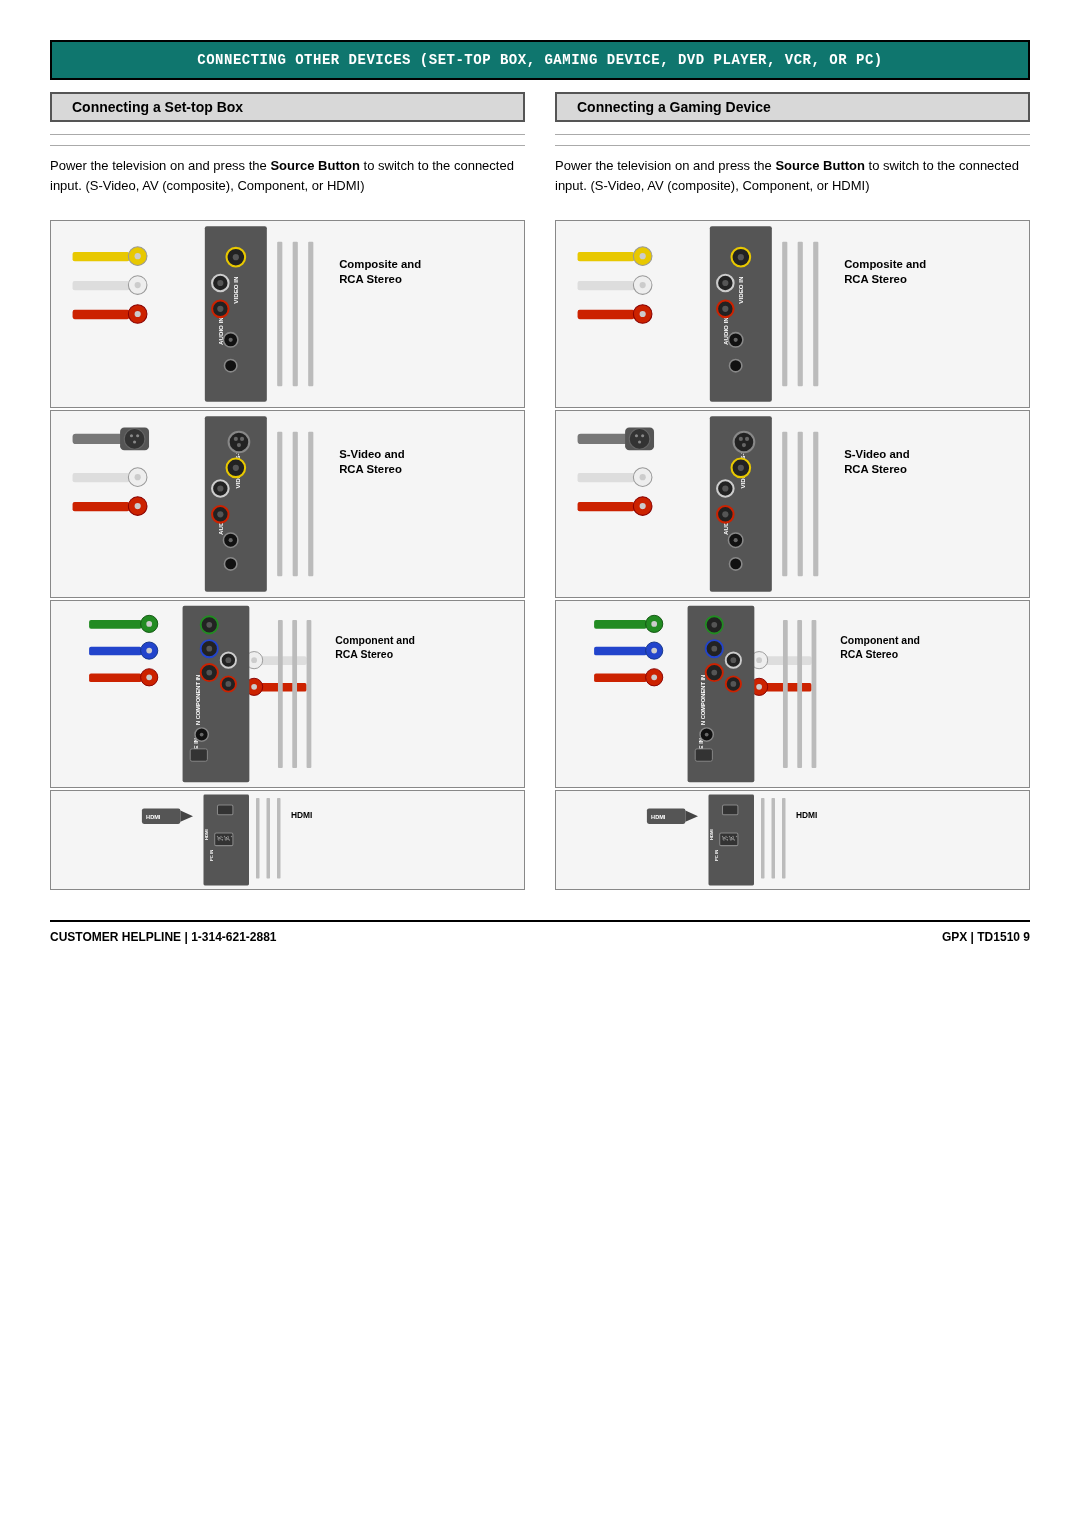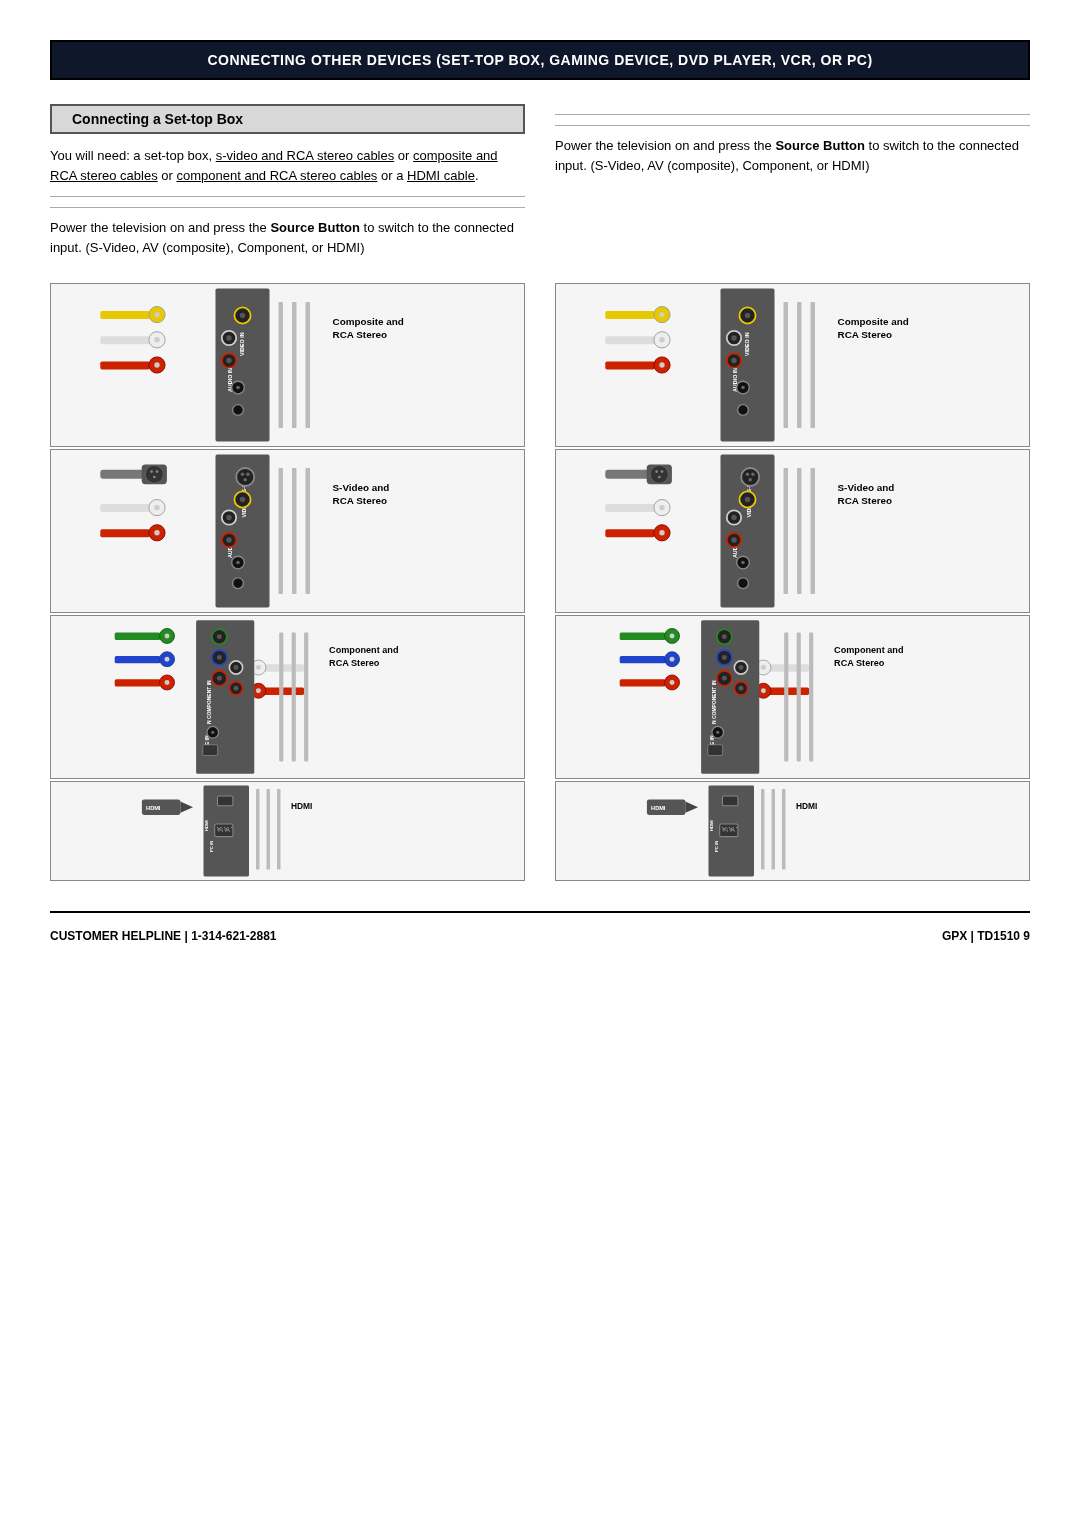--- a/index.html
+++ b/index.html
@@ -8,28 +8,29 @@
       font-size: 13px;
       background: #fff;
       color: #000;
       width: 1080px;
       min-height: 1527px;
       padding: 40px 50px;
     }
 
     .main-title {
       border: 2px solid #000;
-      background: #0f172a;
+      background: #0f766e;
       color: #fff;
       text-align: center;
       font-weight: bold;
       font-size: 14px;
       padding: 10px 16px;
-      margin-bottom: 24px;
+      margin-bottom: 12px;
       letter-spacing: 0.5px;
+      font-family: Liberation Mono, monospace;
     }
 
     .two-col {
       display: grid;
       grid-template-columns: 1fr 1fr;
       gap: 0 30px;
     }
 
     .section-title {
       border: 2px solid #555;
@@ -73,30 +74,30 @@
       display: grid;
       grid-template-columns: 1fr 1fr;
       gap: 0 30px;
       margin-bottom: 2px;
     }
 
     .diagram-box {
       border: 1px solid #888;
       background: #f5f5f5;
       position: relative;
-      height: 164px;
+      height: 188px;
       overflow: hidden;
       display: flex;
       align-items: center;
     }
 
     .footer {
       margin-top: 30px;
       border-top: 2px solid #000;
-      padding-top: 16px;
+      padding-top: 8px;
       display: flex;
       justify-content: space-between;
       font-weight: bold;
       font-size: 12px;
     }
 
     
     .diag-svg {
       width: 100%;
       height: 100%;
@@ -110,31 +111,29 @@
 </head>
 <body>
 
 <div class="main-title">CONNECTING OTHER DEVICES (SET-TOP BOX, GAMING DEVICE, DVD PLAYER, VCR, OR PC)</div>
 
 <div class="two-col">
 
   <div>
     <div class="section-title">Connecting a Set-top Box</div>
 
-    <div class="text-block">
-      You will need: a set-top box, <u>s-video and RCA stereo cables</u> or <u>composite and RCA stereo cables</u> or <u>component and RCA stereo cables</u> or a <u>HDMI cable</u>.
-    </div>
     <hr class="thin">
     <hr class="thin">
     <div class="text-block">
       Power the television on and press the <strong>Source Button</strong> to switch to the connected input. (S-Video, AV (composite), Component, or HDMI)
     </div>
   </div>
 
   <div>
+    <div class="section-title">Connecting a Gaming Device</div>
 
     <hr class="thin">
     <hr class="thin">
     <div class="text-block">
       Power the television on and press the <strong>Source Button</strong> to switch to the connected input. (S-Video, AV (composite), Component, or HDMI)
     </div>
   </div>
 </div>
 
 <div class="diagram-section">

